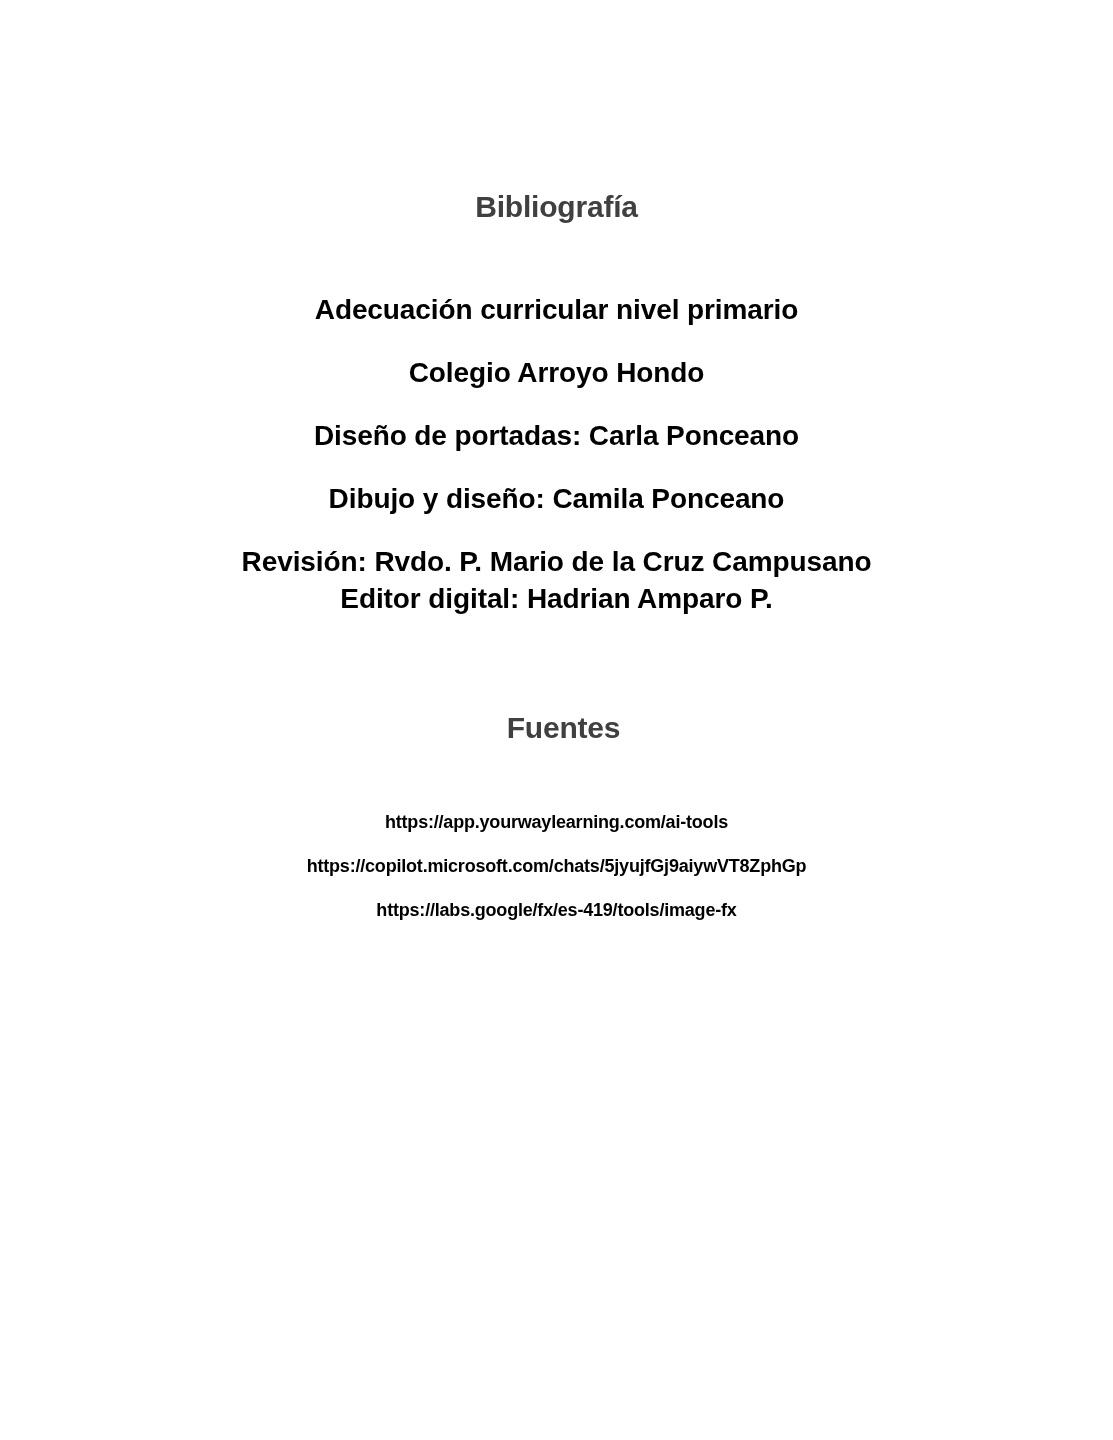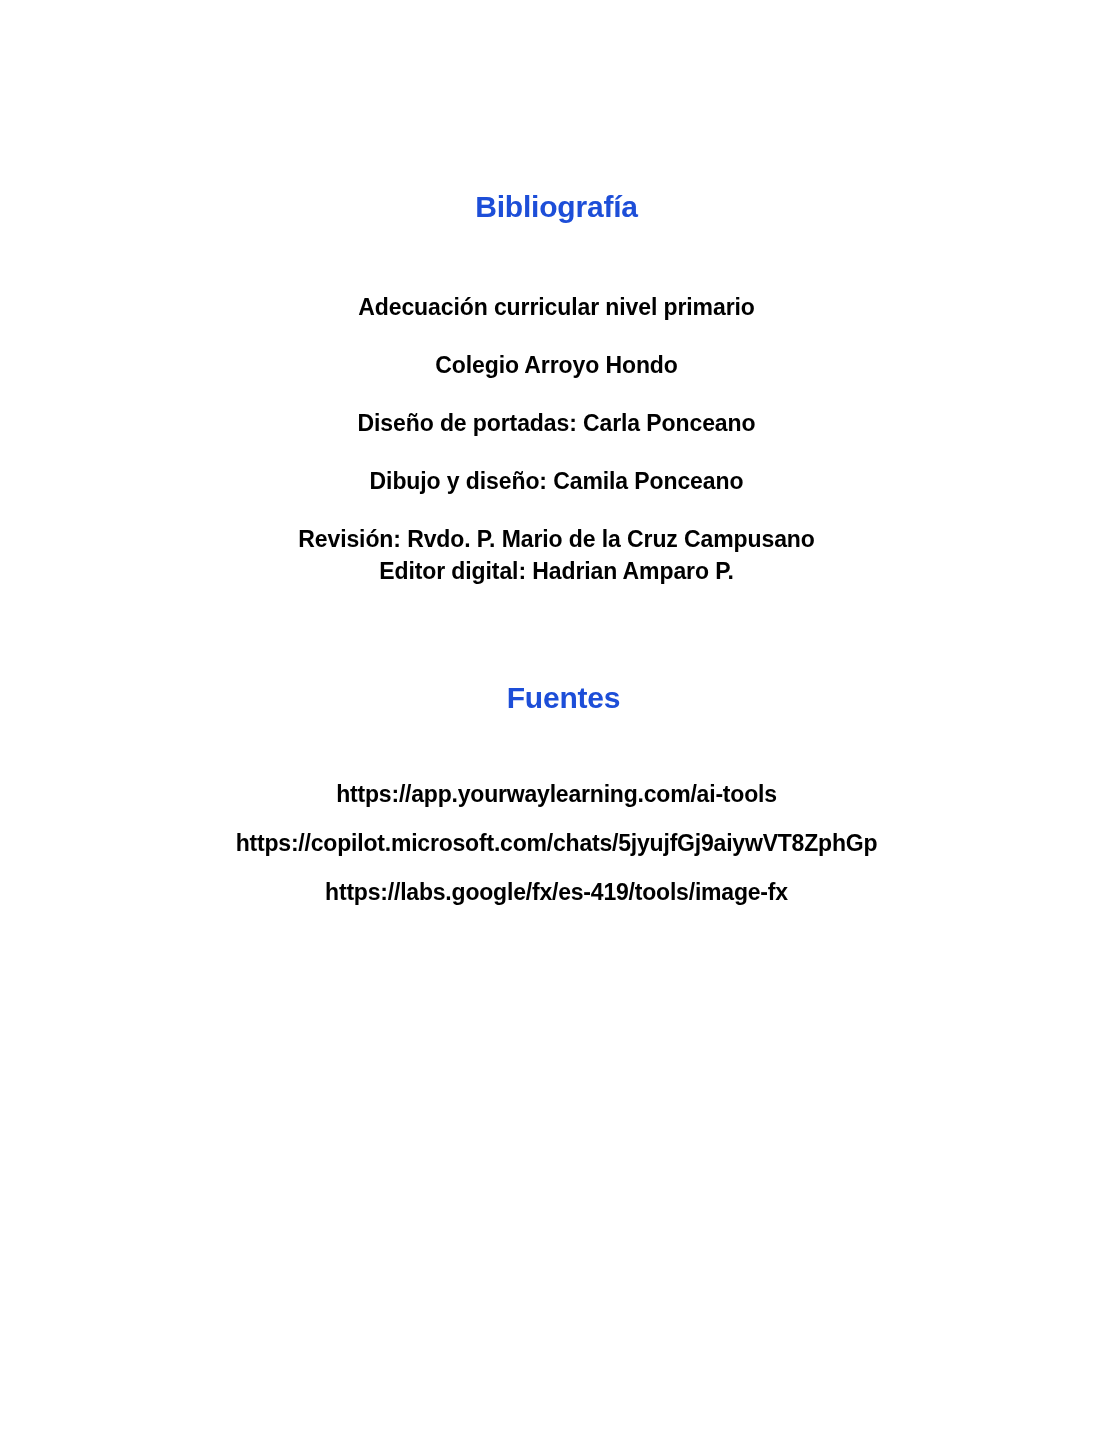--- a/index.html
+++ b/index.html
@@ -16,56 +16,56 @@
     overflow: hidden;
   }
   .page {
     position: relative;
     width: 1113px;
     height: 1440px;
     box-sizing: border-box;
   }
   .heading {
     text-align: center;
-    color: #1d4ed8;
+    color: #404040;
     font-weight: bold;
     font-size: 30px;
     letter-spacing: -0.2px;
   }
   #bibliografia-heading {
     margin-top: 190px;
   }
   #fuentes-heading {
     margin-top: 98px;
     margin-left: 14px;
   }
   .credits {
     margin-top: 72px;
     text-align: center;
   }
   .credits .line {
     font-weight: bold;
-    font-size: 23px;
+    font-size: 28px;
     line-height: 1.0;
     margin-bottom: 35px;
     letter-spacing: -0.1px;
   }
   .credits .line.tight {
     margin-bottom: 9px;
   }
   .credits .line:last-child {
     margin-bottom: 0;
   }
   .sources {
     margin-top: 68px;
     text-align: center;
   }
   .sources .line {
     font-weight: bold;
-    font-size: 23px;
+    font-size: 18px;
     line-height: 1.0;
     margin-bottom: 26px;
     letter-spacing: -0.2px;
   }
   .sources .line:last-child {
     margin-bottom: 0;
   }
 </style>
 </head>
 <body>

